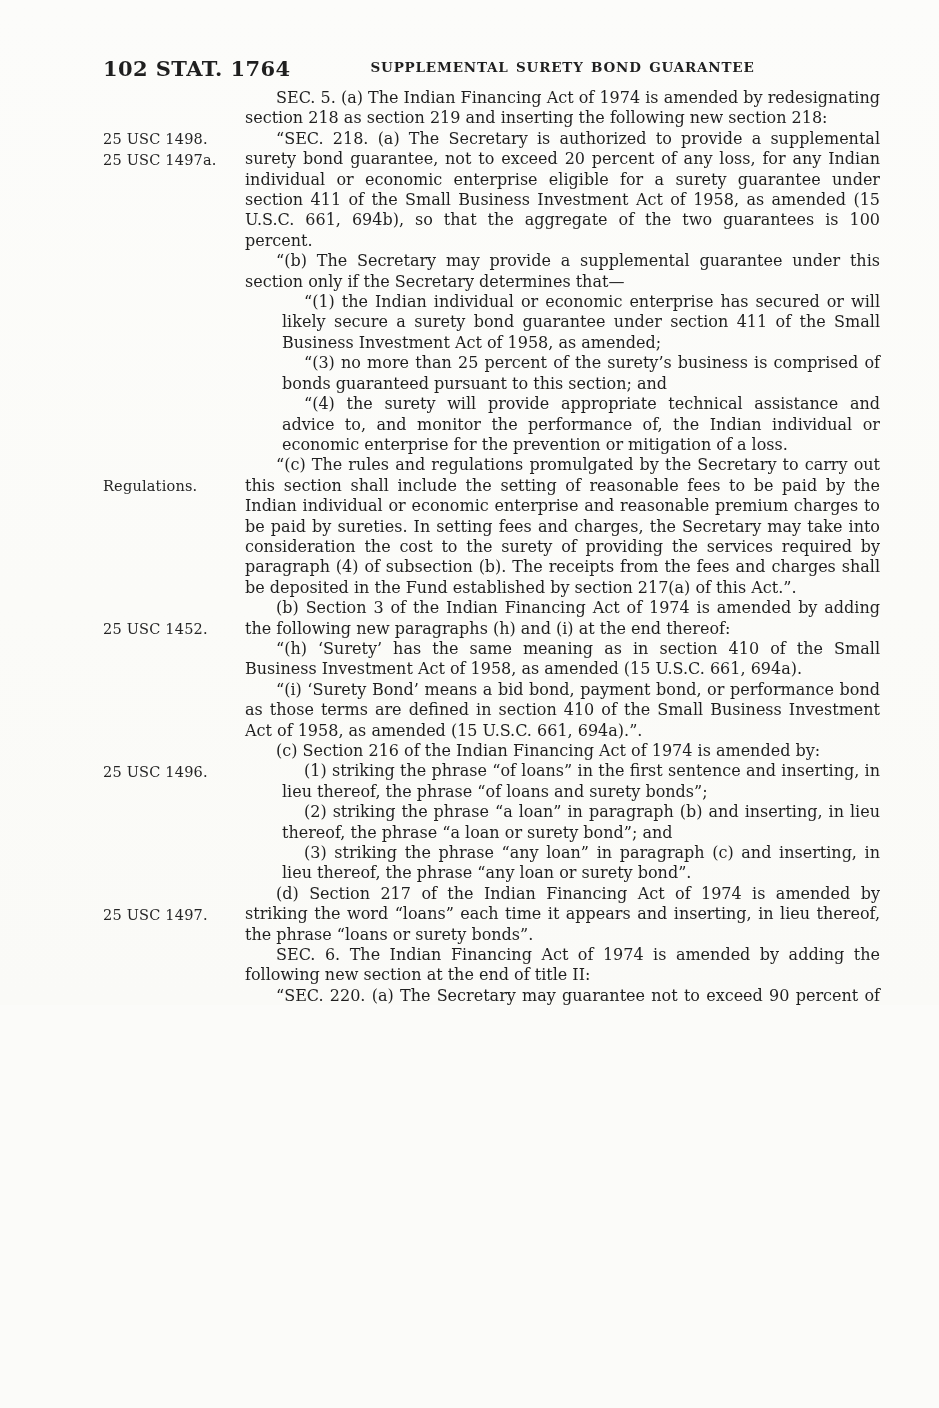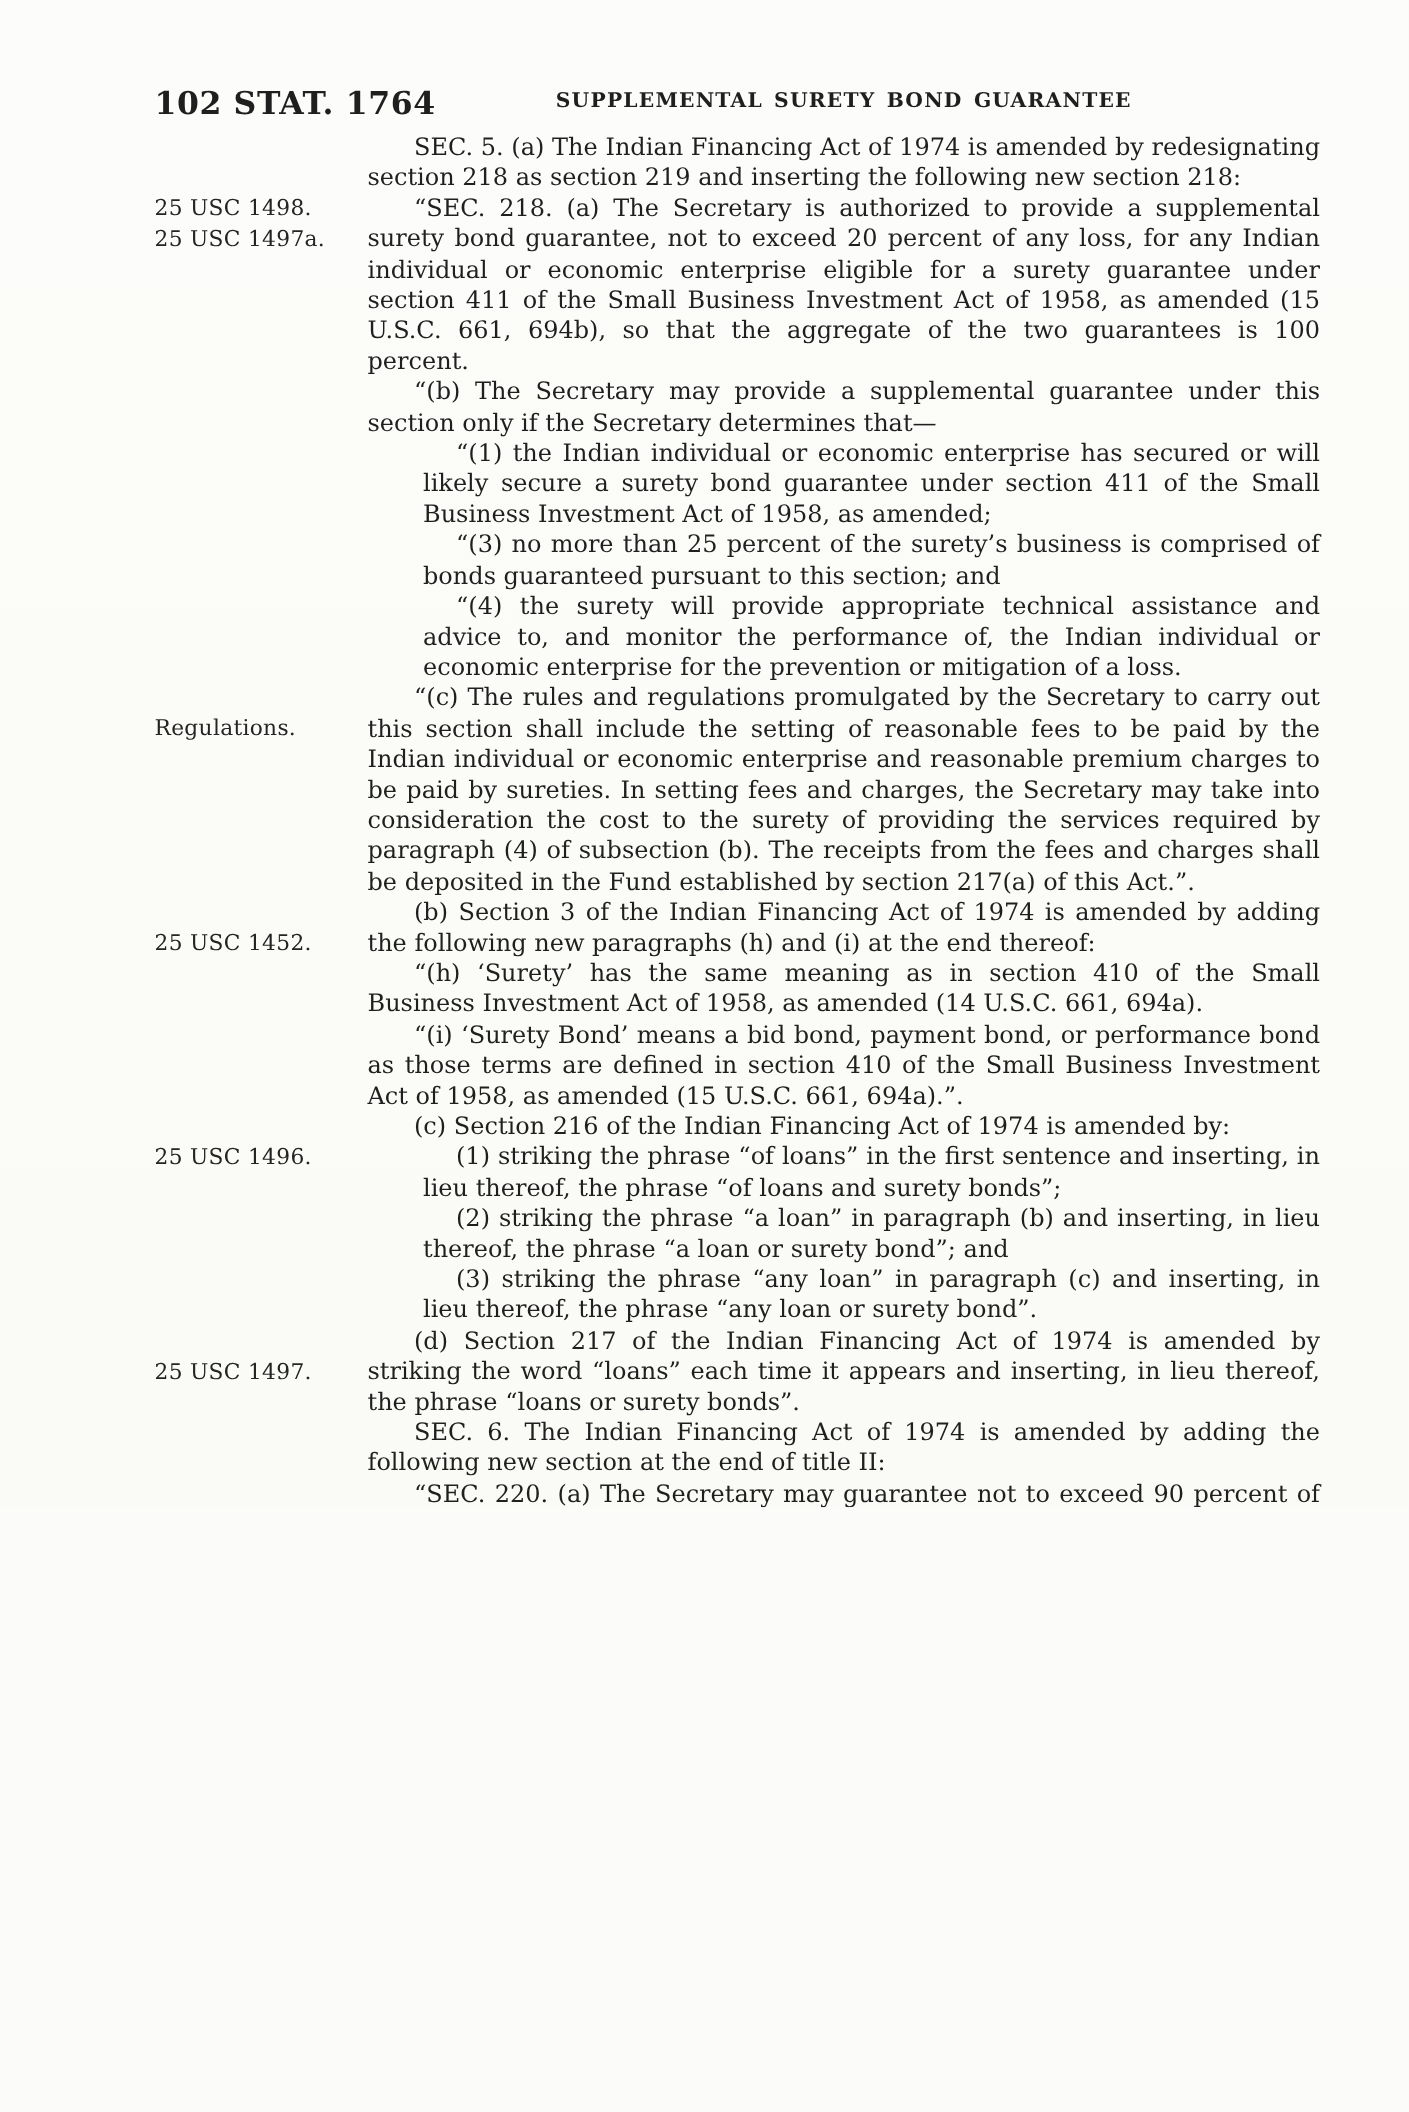--- a/index.html
+++ b/index.html
@@ -121,21 +121,21 @@
     <span class="para-text">“(c) The rules and regulations promulgated by the Secretary to carry out this section shall include the setting of reasonable fees to be paid by the Indian individual or economic enterprise and reasonable premium charges to be paid by sureties. In setting fees and charges, the Secretary may take into consideration the cost to the surety of providing the services required by paragraph (4) of subsection (b). The receipts from the fees and charges shall be deposited in the Fund established by section 217(a) of this Act.”.</span>
   </p>
 
   <p class="para indent">
     <span class="margin-note" style="top: 2px;">25 USC 1452.</span>
     <span class="para-text">(b) Section 3 of the Indian Financing Act of 1974 is amended by adding the following new paragraphs (h) and (i) at the end thereof:</span>
   </p>
 
   <p class="para indent">
     
-    <span class="para-text">“(h) ‘Surety’ has the same meaning as in section 410 of the Small Business Investment Act of 1958, as amended (14 U.S.C. 661, 694a).</span>
+    <span class="para-text">“(h) ‘Surety’ has the same meaning as in section 410 of the Small Business Investment Act of 1958, as amended (15 U.S.C. 661, 694a).</span>
   </p>
 
   <p class="para indent">
     
     <span class="para-text">“(i) ‘Surety Bond’ means a bid bond, payment bond, or performance bond as those terms are defined in section 410 of the Small Business Investment Act of 1958, as amended (15 U.S.C. 661, 694a).”.</span>
   </p>
 
   <p class="para indent">
     <span class="margin-note" style="top: 2px;">25 USC 1496.</span>
     <span class="para-text">(c) Section 216 of the Indian Financing Act of 1974 is amended by:</span>

